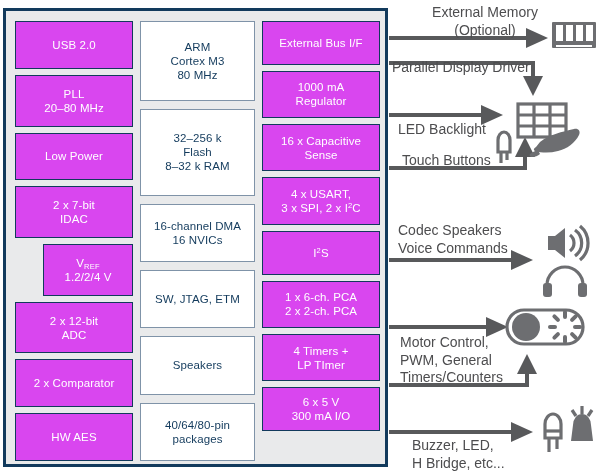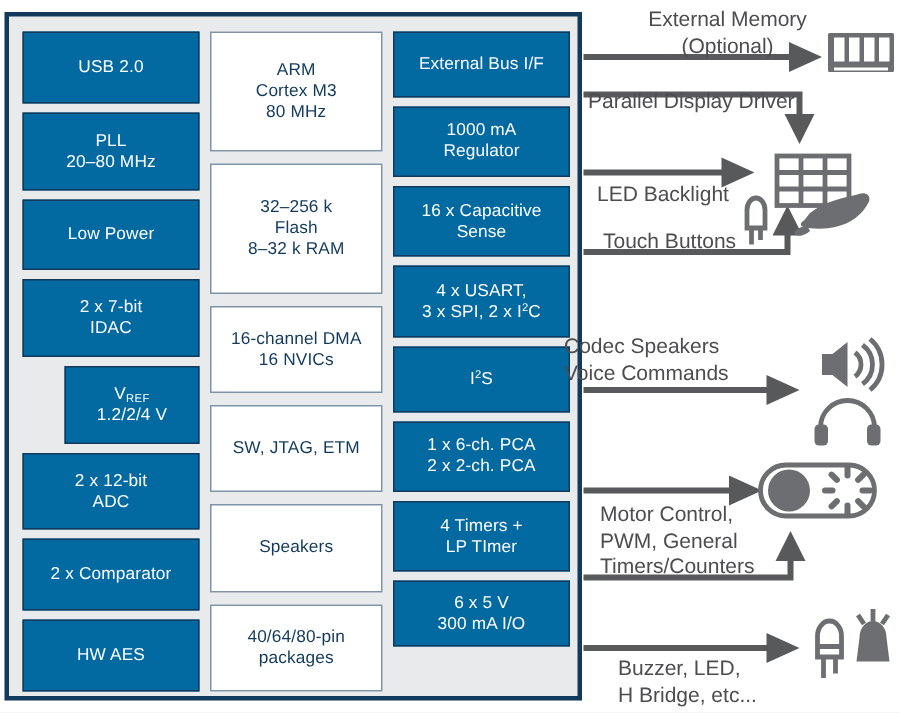--- a/index.html
+++ b/index.html
@@ -26,21 +26,21 @@
 
   .blk{
     box-sizing:border-box;
     display:flex;align-items:center;justify-content:center;
     text-align:center;
     font-size:11.5px;
     line-height:1.22;
     letter-spacing:.1px;
   }
   .blk.navy{
-    background:#0369a1;color:#ffffff;
+    background:#d946ef;color:#ffffff;
     border:1px solid #123a5c;
   }
   .blk.white{
     background:#ffffff;color:#123a5c;
     border:1px solid #7f93a8;
   }
   .blk span{display:block;padding:0 2px;}
   sub{font-size:7.5px;vertical-align:baseline;position:relative;top:2px;letter-spacing:.3px;}
   sup{font-size:7.5px;vertical-align:baseline;position:relative;top:-4px;}
 
@@ -273,21 +273,21 @@
 
   <div class="sig" style="left:410px;top:4px;width:150px;">External Memory
 (Optional)</div>
 
   <div class="sig" style="left:392px;top:59px;width:138px;text-align:left;">Parallel Display Driver</div>
 
   <div class="sig" style="left:398px;top:121px;width:120px;text-align:left;">LED Backlight</div>
 
   <div class="sig" style="left:402px;top:152px;width:120px;text-align:left;">Touch Buttons</div>
 
-  <div class="sig" style="left:376px;top:222px;width:150px;text-align:left;">Codec Speakers
+  <div class="sig" style="left:398px;top:222px;width:150px;text-align:left;">Codec Speakers
 Voice Commands</div>
 
   <div class="sig" style="left:400px;top:334px;width:150px;text-align:left;">Motor Control,
 PWM, General
 Timers/Counters</div>
 
   <div class="sig" style="left:412px;top:437px;width:140px;text-align:left;">Buzzer, LED,
 H Bridge, etc...</div>
 
 </div>

